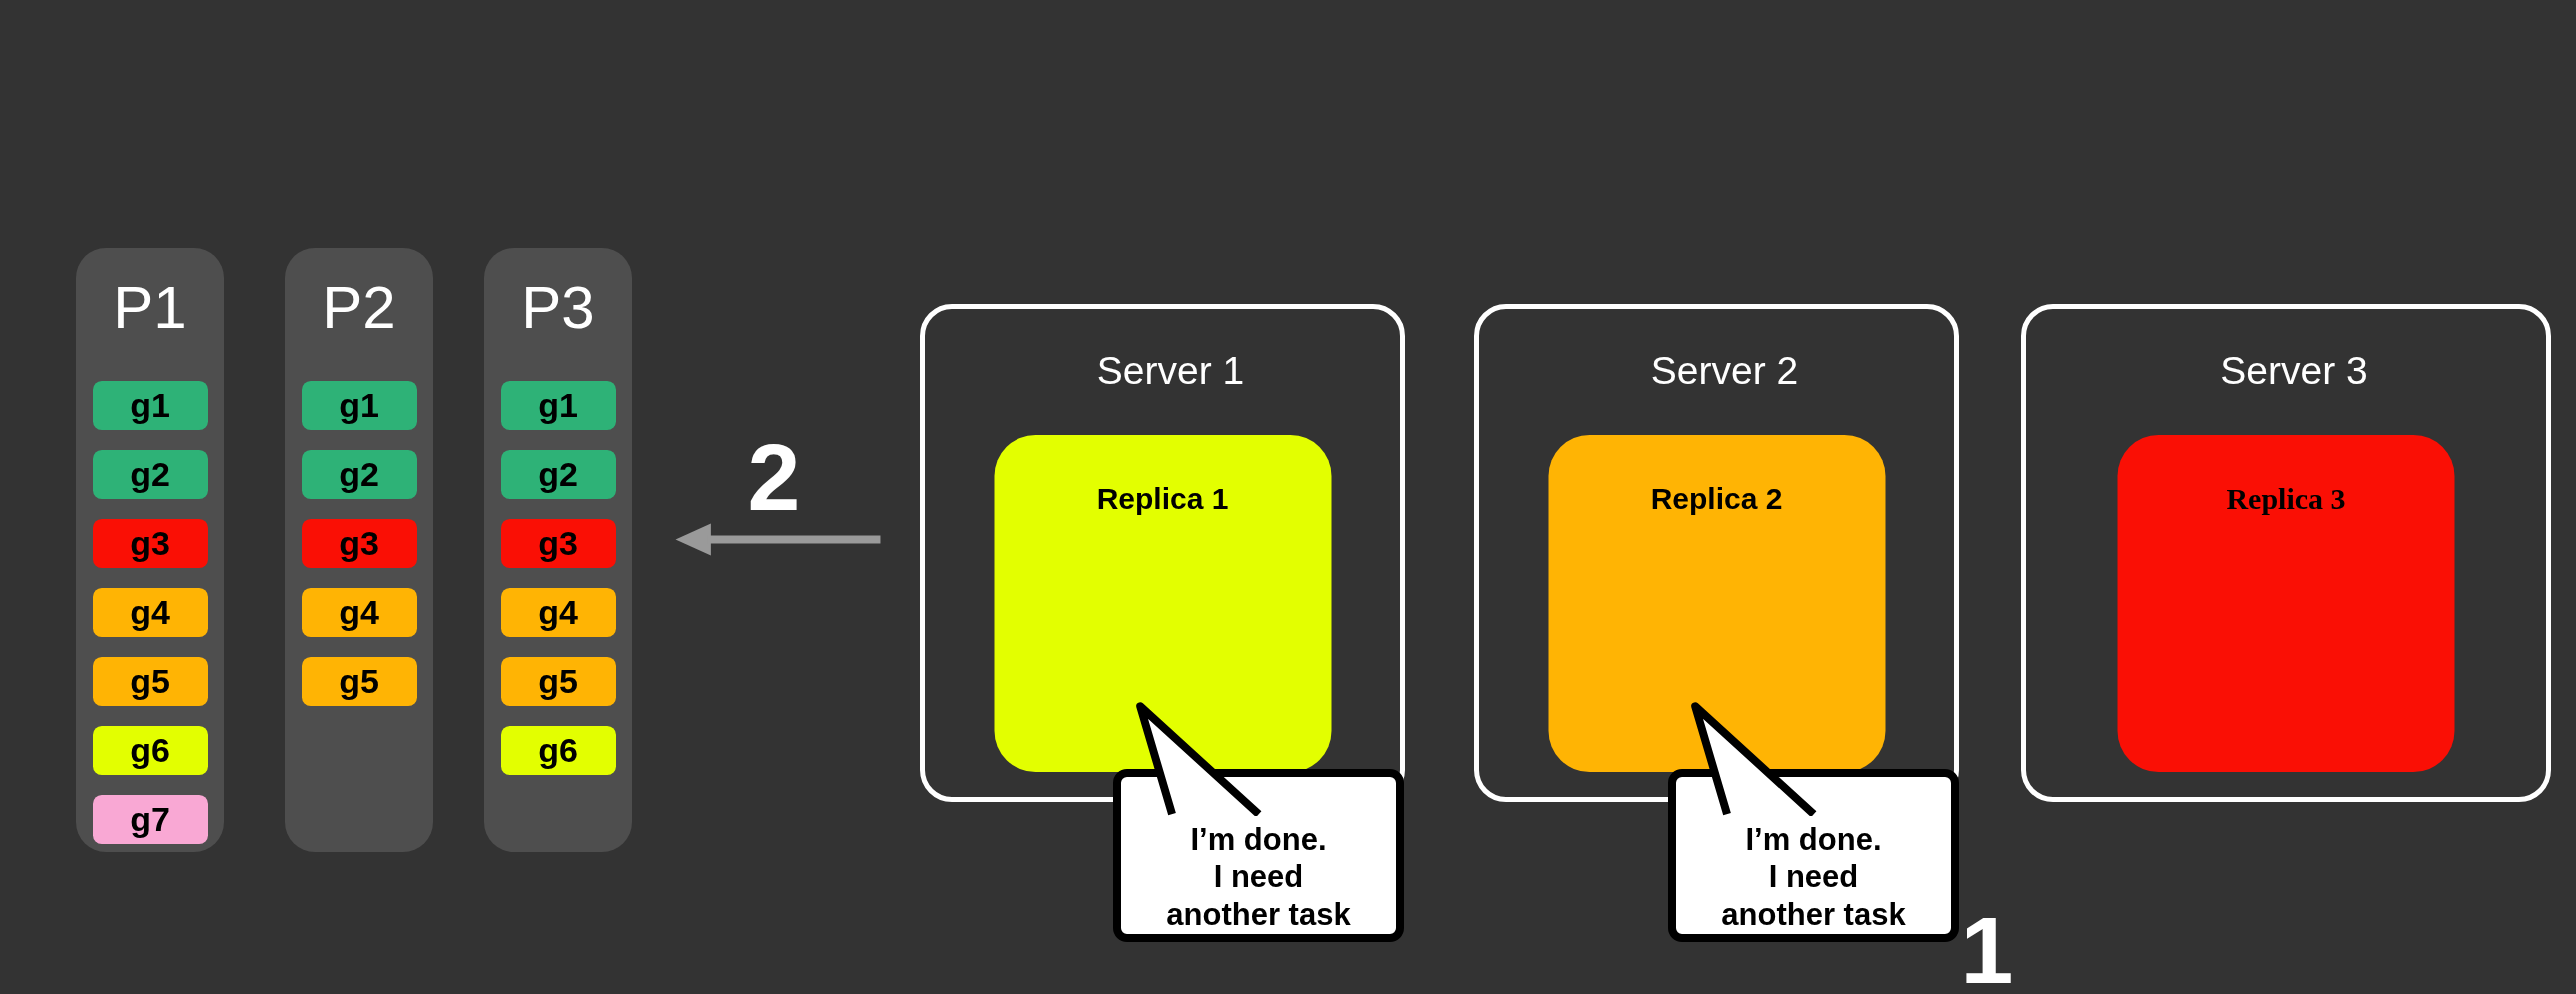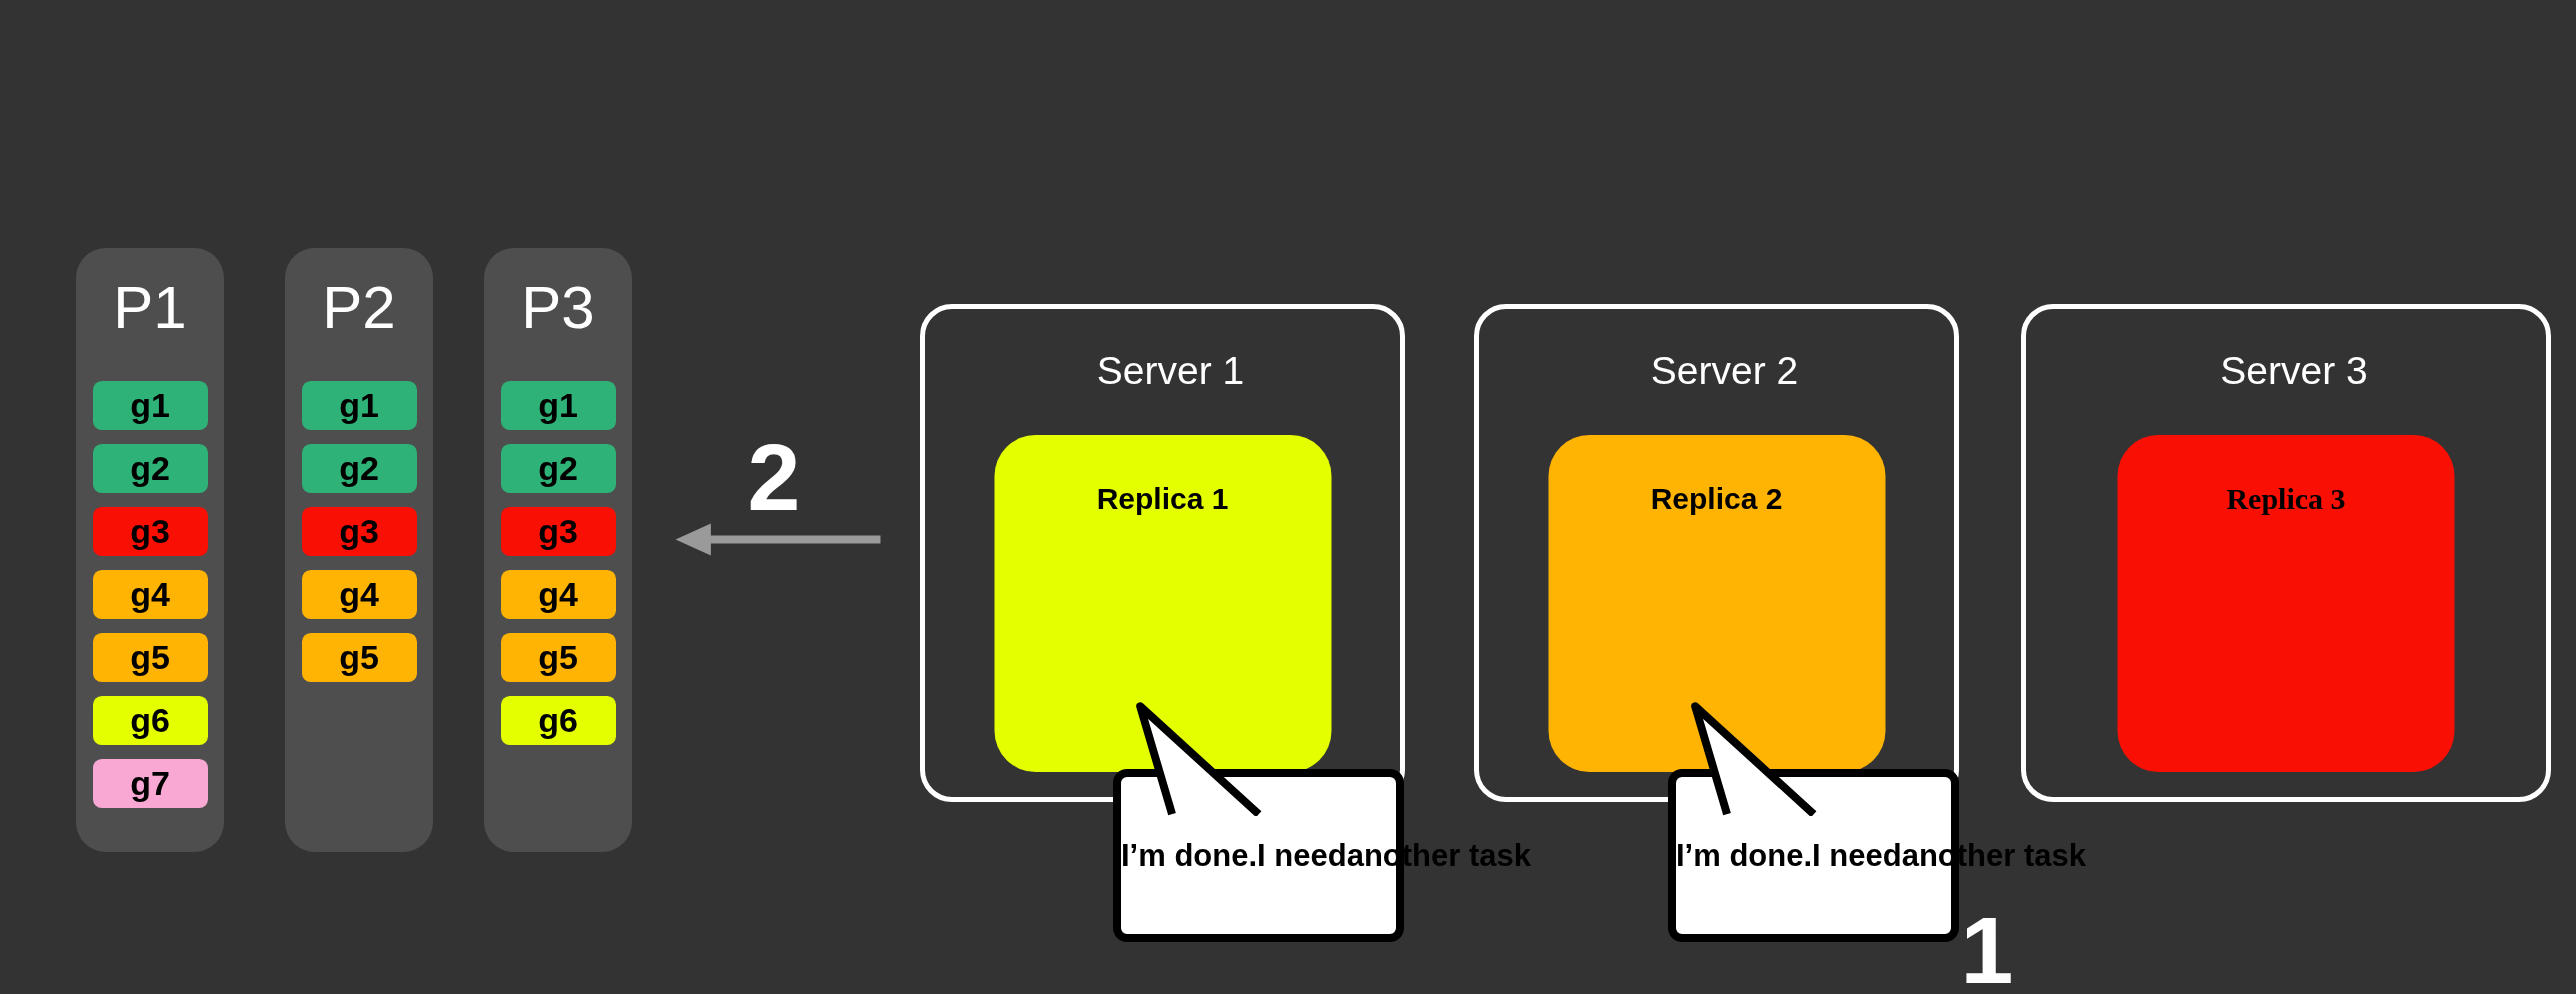--- a/index.html
+++ b/index.html
@@ -13,21 +13,21 @@
     position:absolute;top:248px;width:148px;height:604px;
     background:#4e4e4e;border-radius:30px;
   }
   #p1{left:76px}#p2{left:285px}#p3{left:484px}
   .ptitle{
     position:absolute;top:30px;left:0;width:100%;text-align:center;
     color:#ffffff;font-size:60px;font-weight:400;line-height:1;
   }
   .chips{
     position:absolute;top:133px;left:0;right:0;
-    display:flex;flex-direction:column;align-items:center;gap:14px;
+    display:flex;flex-direction:column;align-items:center;gap:20px;
   }
   .chip{
     width:115px;height:49px;border-radius:8.8px;
     display:flex;align-items:center;justify-content:center;
     font-size:34px;font-weight:700;color:#000;
   }
 
   
   .server{
     position:absolute;top:304px;height:498px;
@@ -46,21 +46,21 @@
   }
   .replica-label{
     position:absolute;top:49px;left:0;width:100%;text-align:center;
     color:#000;font-size:30px;font-weight:700;line-height:1;
   }
 
   
   .bubble{
     position:absolute;top:769px;width:291px;height:173px;box-sizing:border-box;
     background:#ffffff;border:8px solid #000;border-radius:14px;z-index:5;
-    display:flex;flex-direction:row;align-items:center;justify-content:space-between;
+    display:flex;flex-direction:column;align-items:center;justify-content:flex-end;
   }
   #bubble1{left:1113px}
   #bubble2{left:1668px}
   .bline{color:#000;font-size:31px;font-weight:700;line-height:1.22;white-space:nowrap;}
   .tail{position:absolute;top:-76px;left:5.3px;width:177px;height:115px;z-index:6;}
 
   
   .big-num{
     position:absolute;color:#ffffff;font-weight:700;font-size:95px;line-height:1;
     text-align:center;

